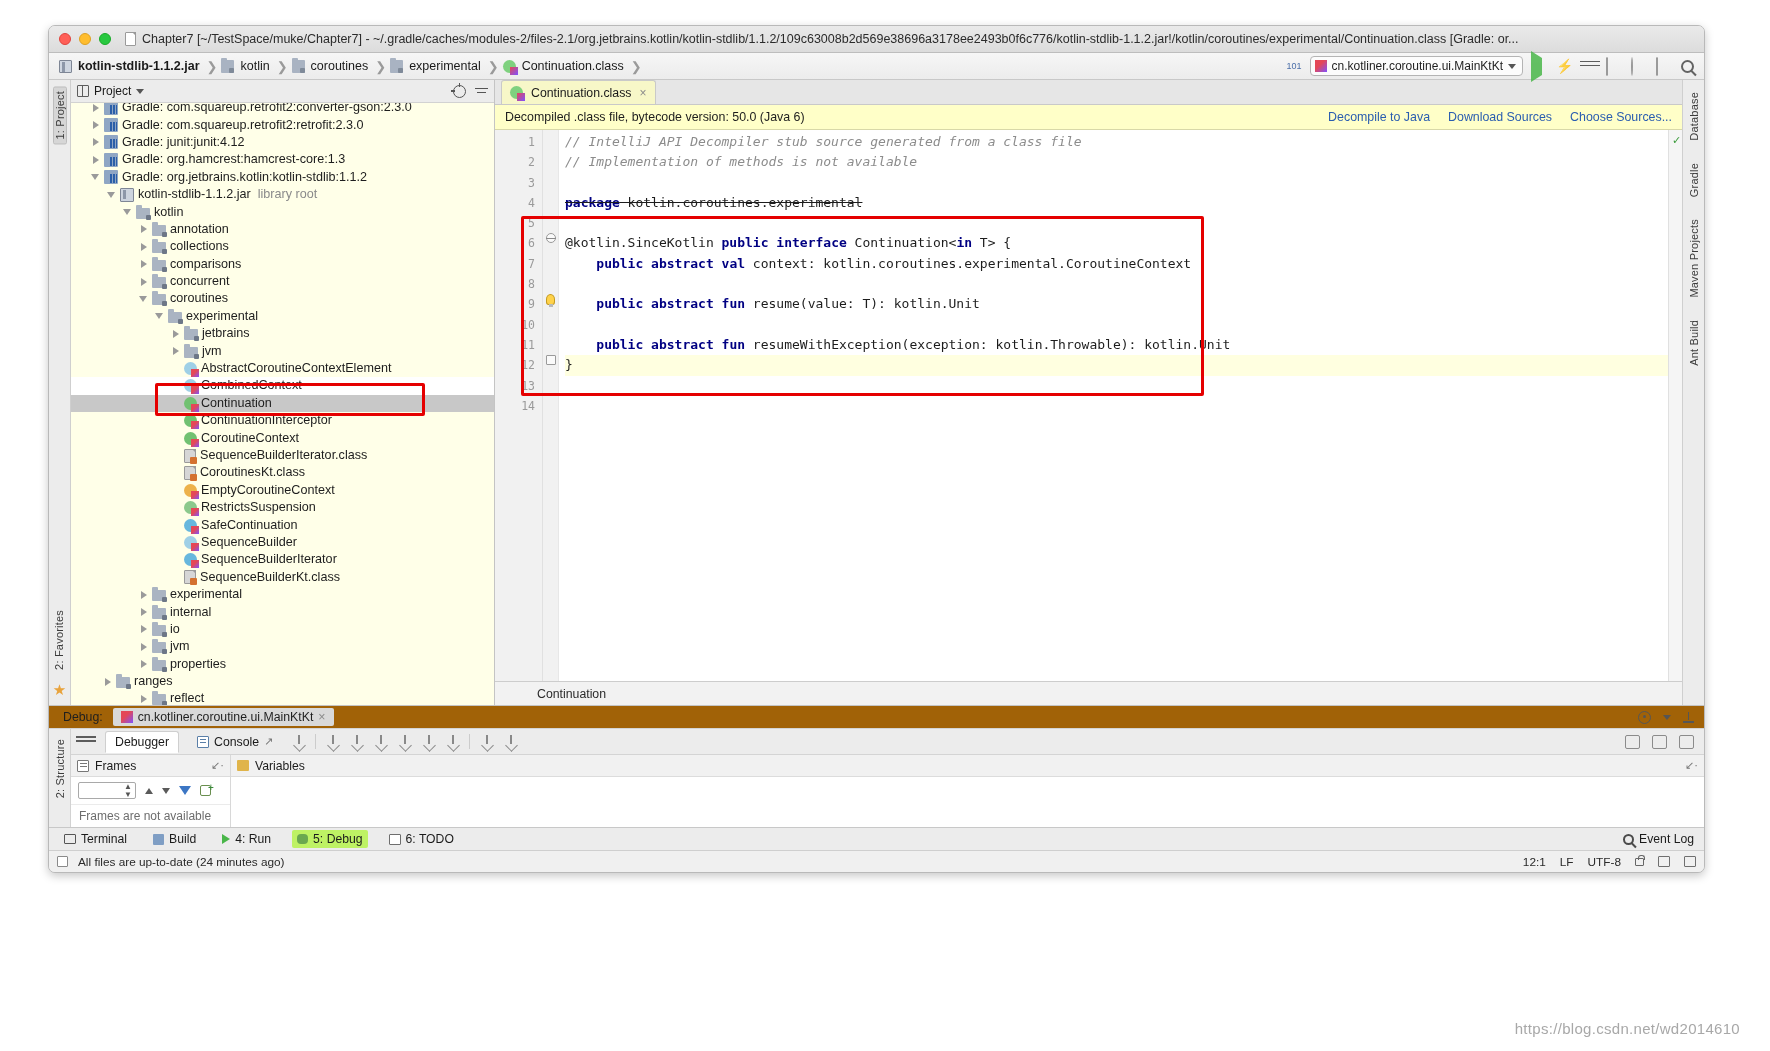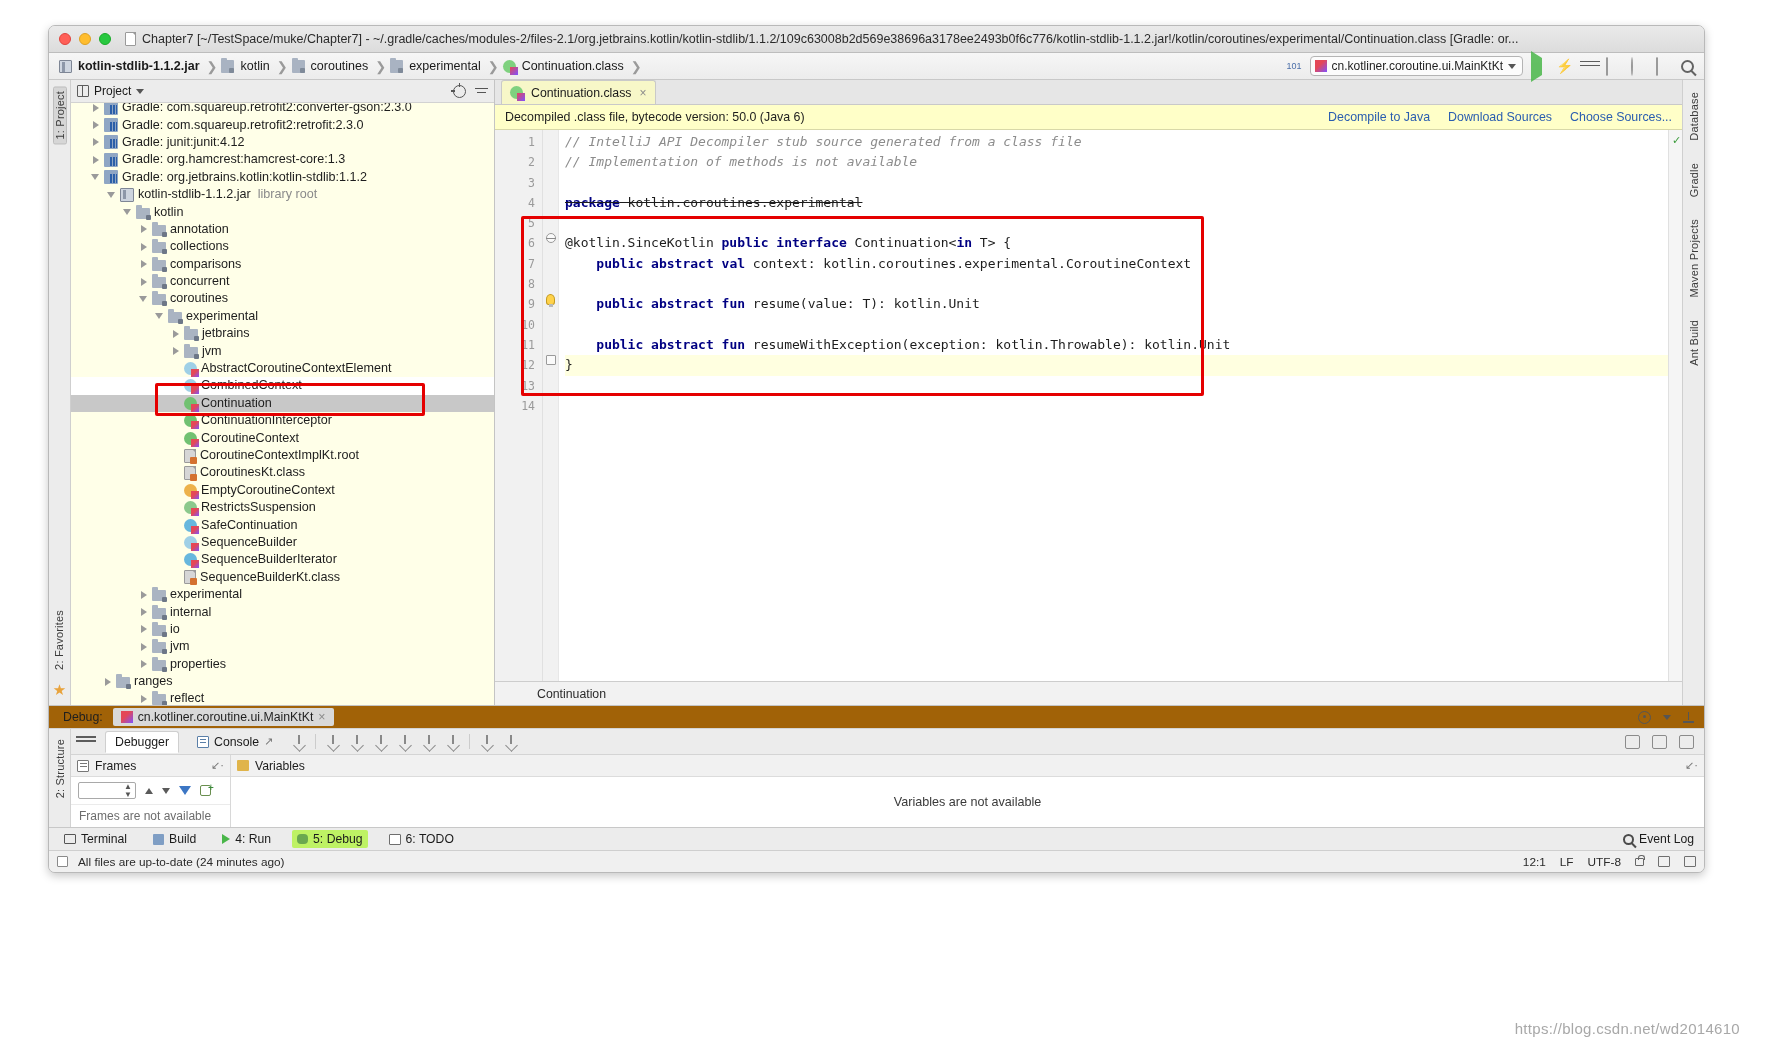--- a/index.html
+++ b/index.html
@@ -534,21 +534,21 @@
               <span class="tlabel">ContinuationInterceptor</span>
             </div>
             <div class="trow" style="padding-left: 100px;">
               <span class="arrow none"></span>
               <span class="ti ti-class green"></span>
               <span class="tlabel">CoroutineContext</span>
             </div>
             <div class="trow" style="padding-left: 100px;">
               <span class="arrow none"></span>
               <span class="ti ti-file"></span>
-              <span class="tlabel">CoroutineContextImplKt.root</span>
+              <span class="tlabel">SequenceBuilderIterator.class</span>
             </div>
             <div class="trow" style="padding-left: 100px;">
               <span class="arrow none"></span>
               <span class="ti ti-file"></span>
               <span class="tlabel">CoroutinesKt.class</span>
             </div>
             <div class="trow" style="padding-left: 100px;">
               <span class="arrow none"></span>
               <span class="ti ti-class orange"></span>
               <span class="tlabel">EmptyCoroutineContext</span>
@@ -759,21 +759,20 @@
             </div>
             <div class="frames-msg">Frames are not available</div>
           </div>
 
           <div class="vars-pane">
             <div class="pane-head">
               <span class="vars-ic"></span>
               <span>Variables</span>
               <span class="pin">↙·</span>
             </div>
-            <div class="vars-body">Variables are not available</div>
           </div>
         </div>
       </div>
     </div>
 
     <div class="toolwin-bar">
       <span class="twb">
         <span class="tw-term"></span>
         <span>Terminal</span>
       </span>

